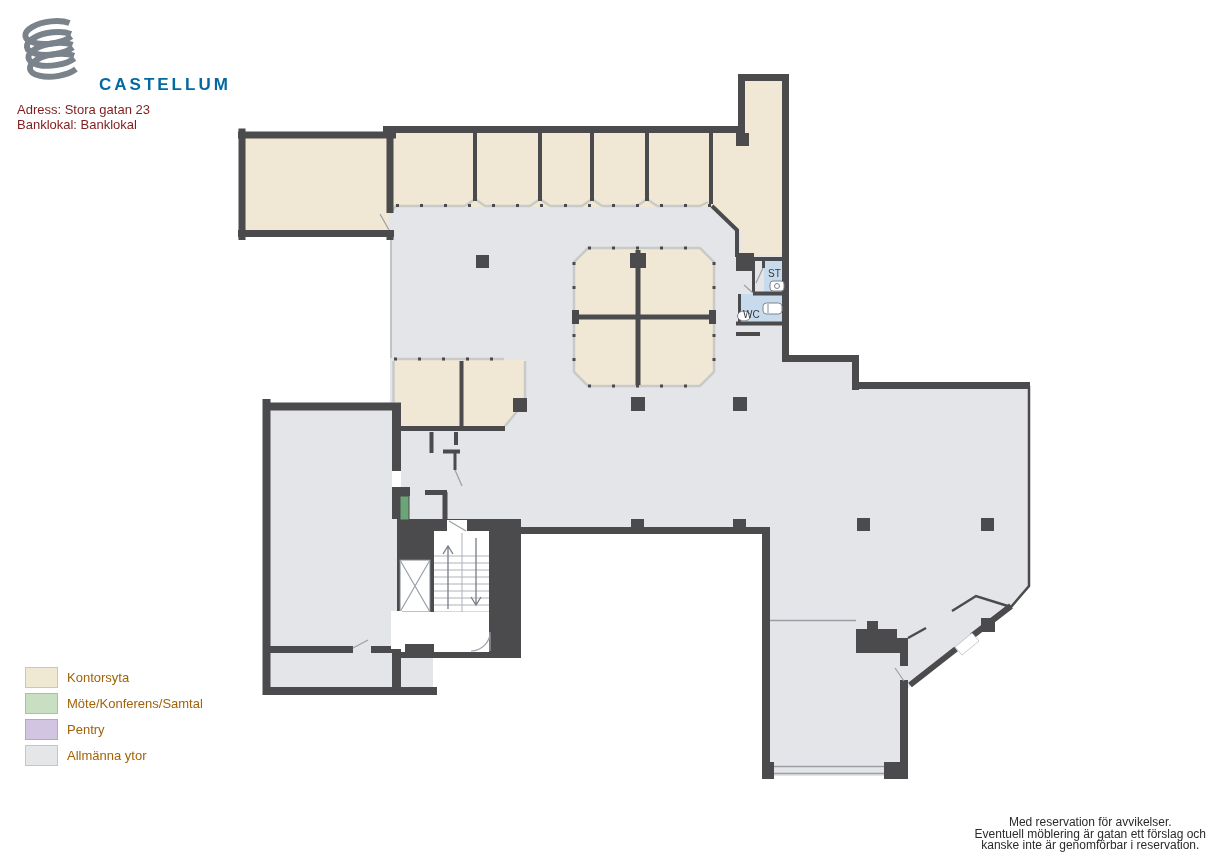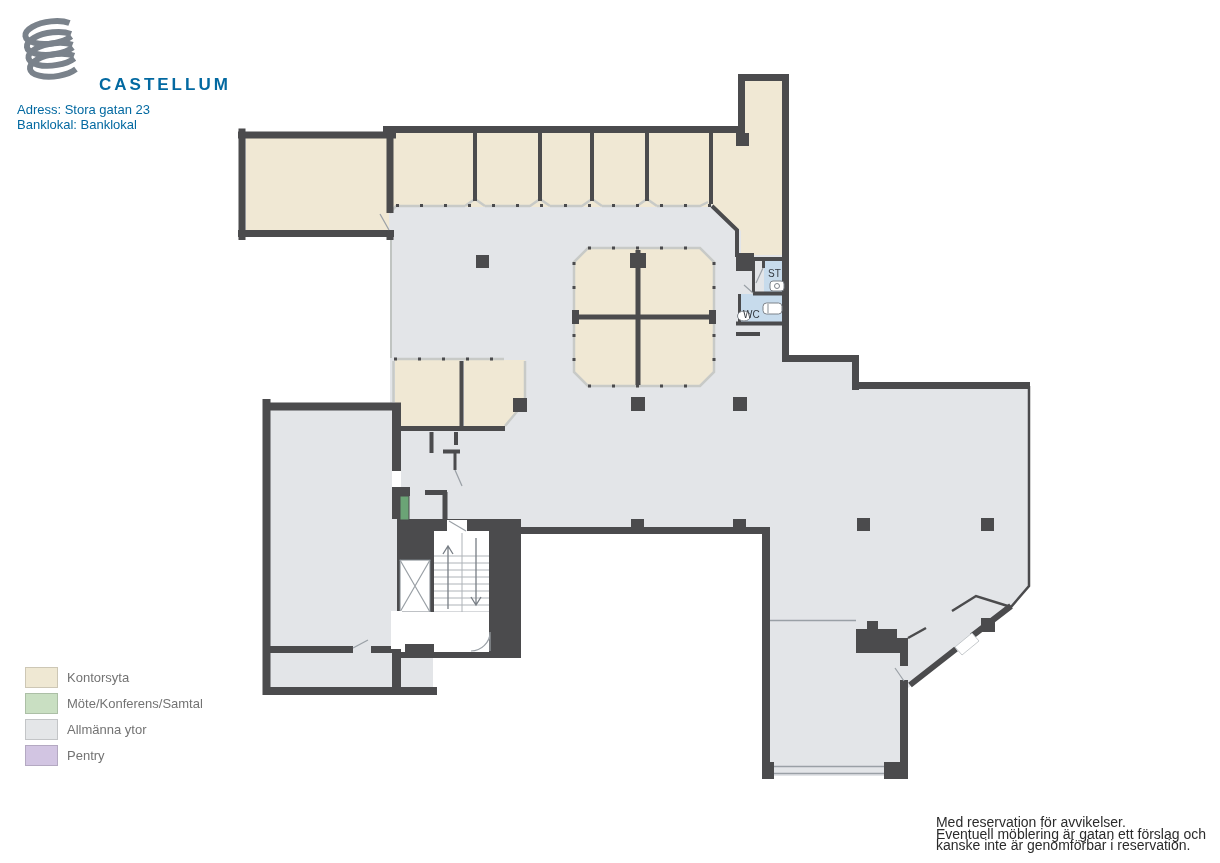--- a/index.html
+++ b/index.html
@@ -8,33 +8,33 @@
     font-family:"Liberation Sans", sans-serif;overflow:hidden;
   }
   .abs{position:absolute;}
   
   .brand{
     left:99px;top:37px;font-size:17px;font-weight:bold;letter-spacing:3px;
     color:#0369a1;
     margin-top:38px;
   }
   .address{
-    left:17px;top:102px;font-size:13px;line-height:15px;color:#0369a1;
+    left:17px;top:102px;font-size:13px;line-height:15px;color:#7f1d1d;
   }
   
   .legend{left:25px;top:664px;}
   .legend-row{display:flex;align-items:center;height:26px;}
   .swatch{
     width:33px;height:21px;margin-right:9px;flex:0 0 auto;
     border:1px solid rgba(0,0,0,0.14);box-sizing:border-box;
   }
-  .legend-label{font-size:13px;color:#737373;}
+  .legend-label{font-size:13px;color:#a16207;}
   
   .disclaimer{
-    right:14px;top:817px;text-align:left;font-size:14px;line-height:11.5px;
+    right:14px;top:817px;text-align:center;font-size:12px;line-height:11.5px;
     color:#2b2b2b;
   }
   
   .wall{stroke:#4b4b4d;fill:none;stroke-linecap:butt;}.w9{stroke-width:9}.w8{stroke-width:8}.w7{stroke-width:7}
   .w5{stroke-width:5}.w4{stroke-width:4}.w3{stroke-width:3}.w25{stroke-width:2.5}
   .glass{stroke:#c8cac7;stroke-width:2.5;fill:none}
   .glass1{stroke:#b5b8b5;stroke-width:1.5;fill:none}
   .winline{stroke:#9aa0a6;stroke-width:1.5;fill:none}
   .tick{stroke:#4b4b4d;stroke-width:3;stroke-dasharray:3 21;fill:none}
   .thin{stroke:#9aa0a6;stroke-width:1.2;fill:none}
@@ -207,26 +207,26 @@
 <div class="abs legend">
   <div class="legend-row">
     <span class="swatch" style="background-color: rgb(239, 232, 211);"></span>
     <span class="legend-label">Kontorsyta</span>
   </div>
   <div class="legend-row">
     <span class="swatch" style="background-color: rgb(201, 223, 194);"></span>
     <span class="legend-label">Möte/Konferens/Samtal</span>
   </div>
   <div class="legend-row">
+    <span class="swatch" style="background-color: rgb(210, 197, 226);"></span>
+    <span class="legend-label">Pentry</span>
+  </div>
+  <div class="legend-row">
     <span class="swatch" style="background-color: rgb(228, 230, 232);"></span>
     <span class="legend-label">Allmänna ytor</span>
-  </div>
-  <div class="legend-row">
-    <span class="swatch" style="background-color: rgb(210, 197, 226);"></span>
-    <span class="legend-label">Pentry</span>
   </div>
 </div>
 
 <div class="abs disclaimer">
   <div>Med reservation för avvikelser.</div>
   <div>Eventuell möblering är gatan ett förslag och</div>
   <div>kanske inte är genomförbar i reservation.</div>
 </div>
 
 </body></html>

